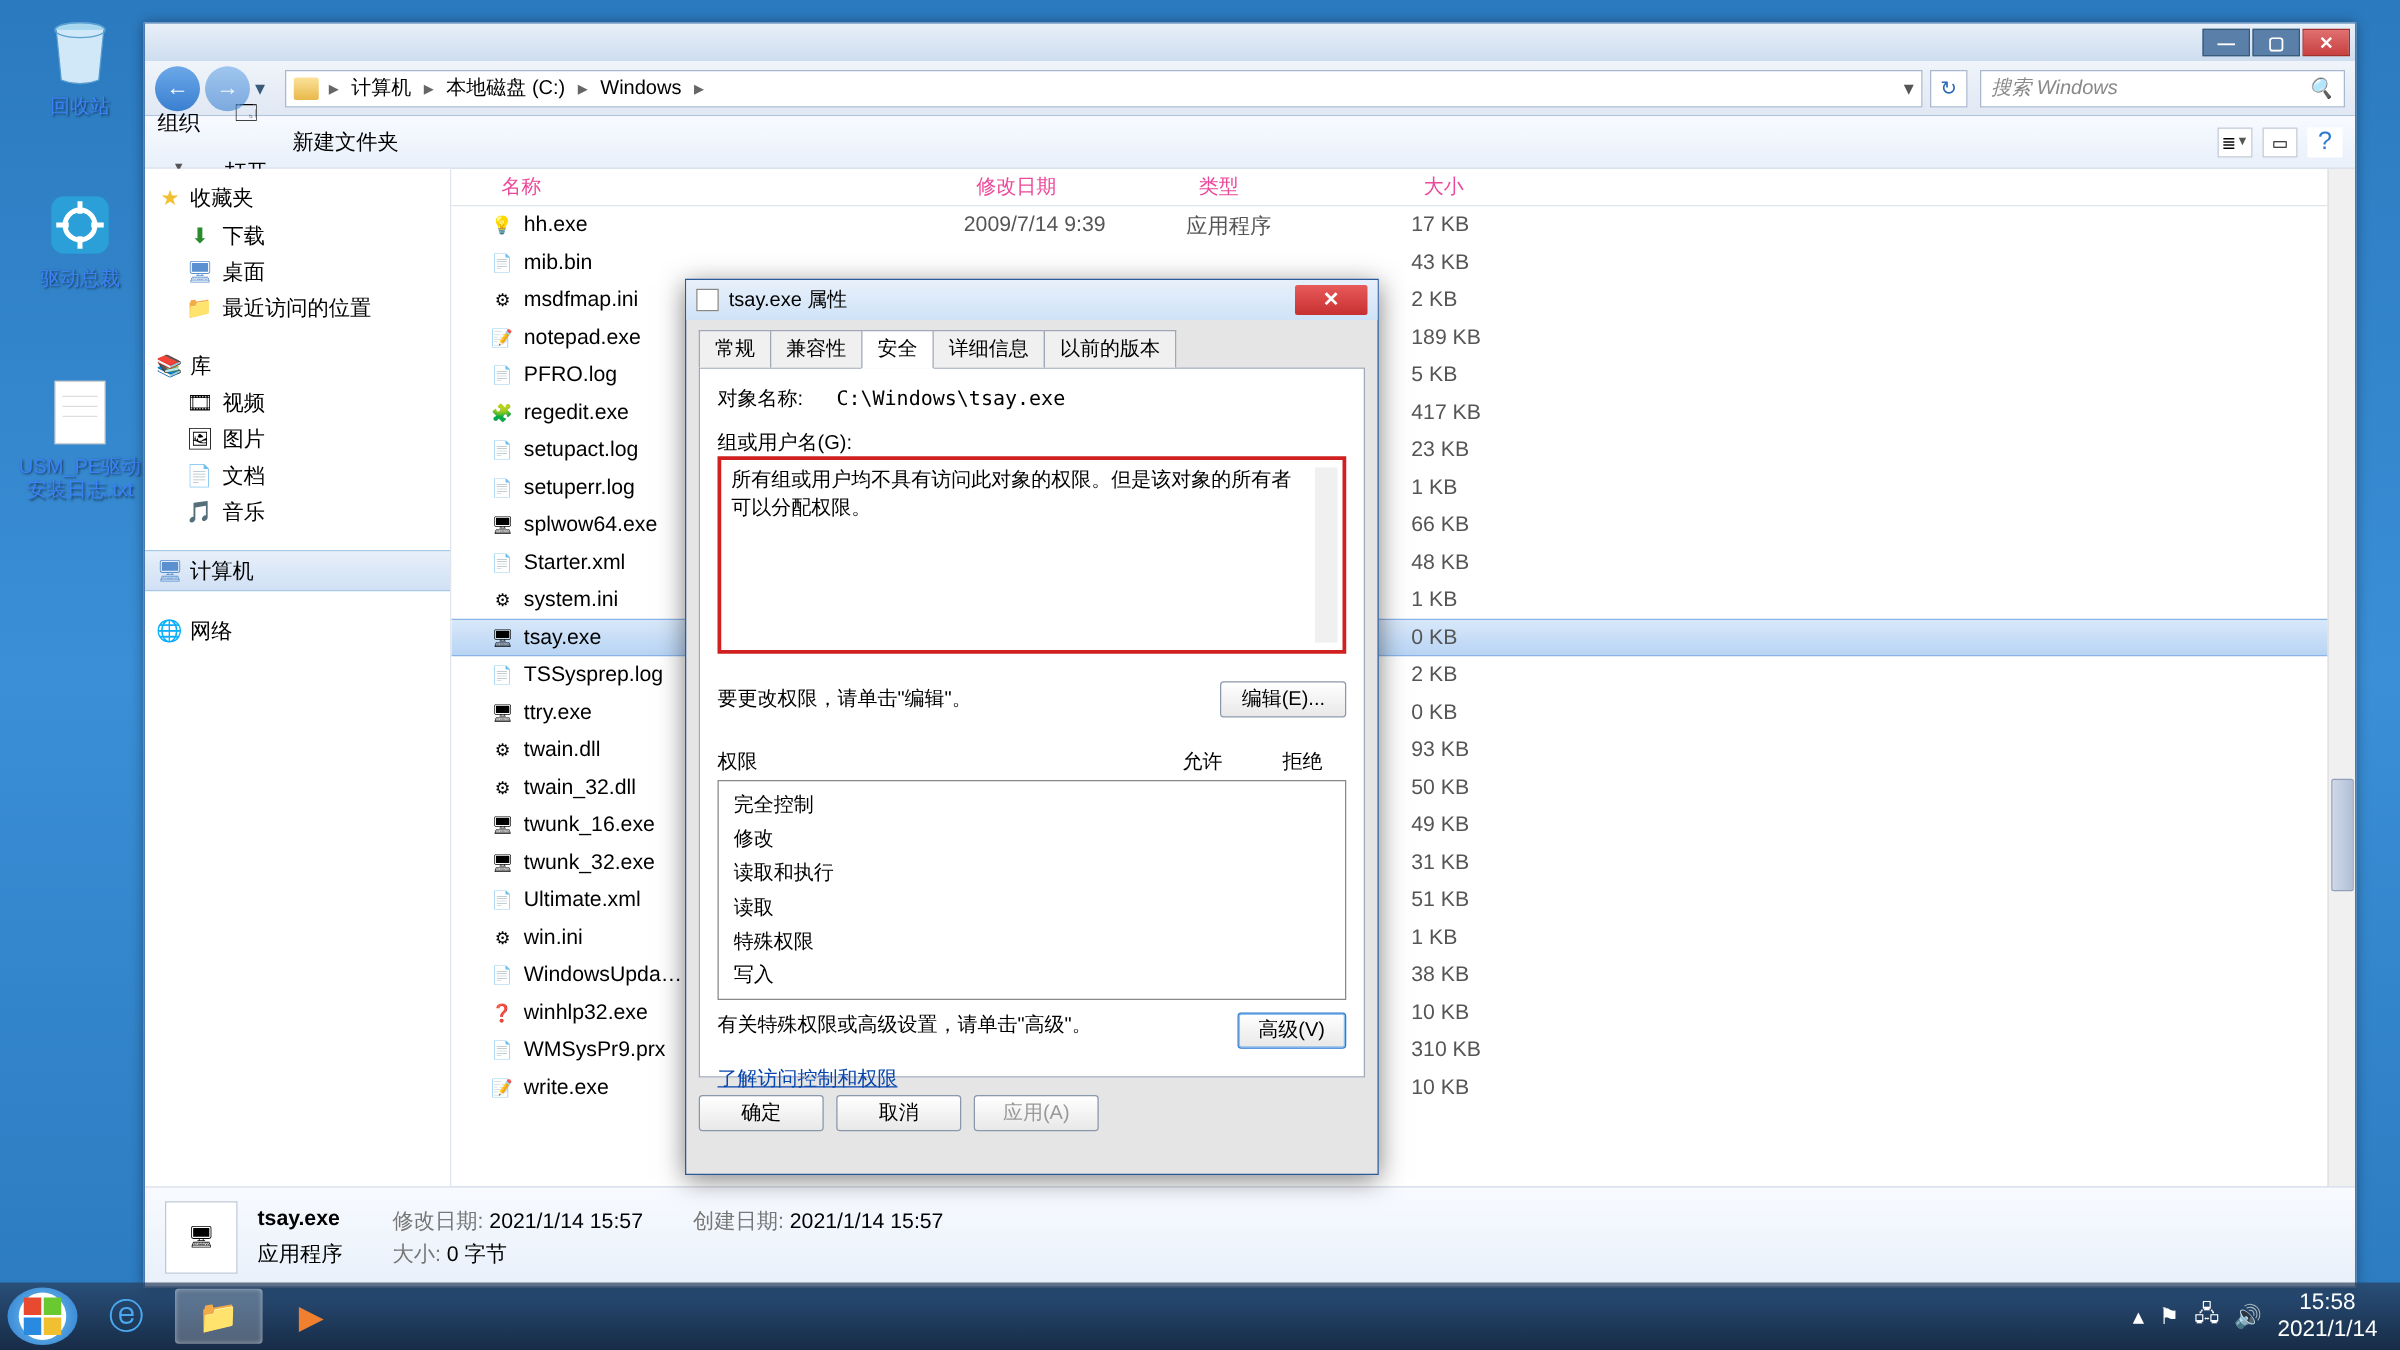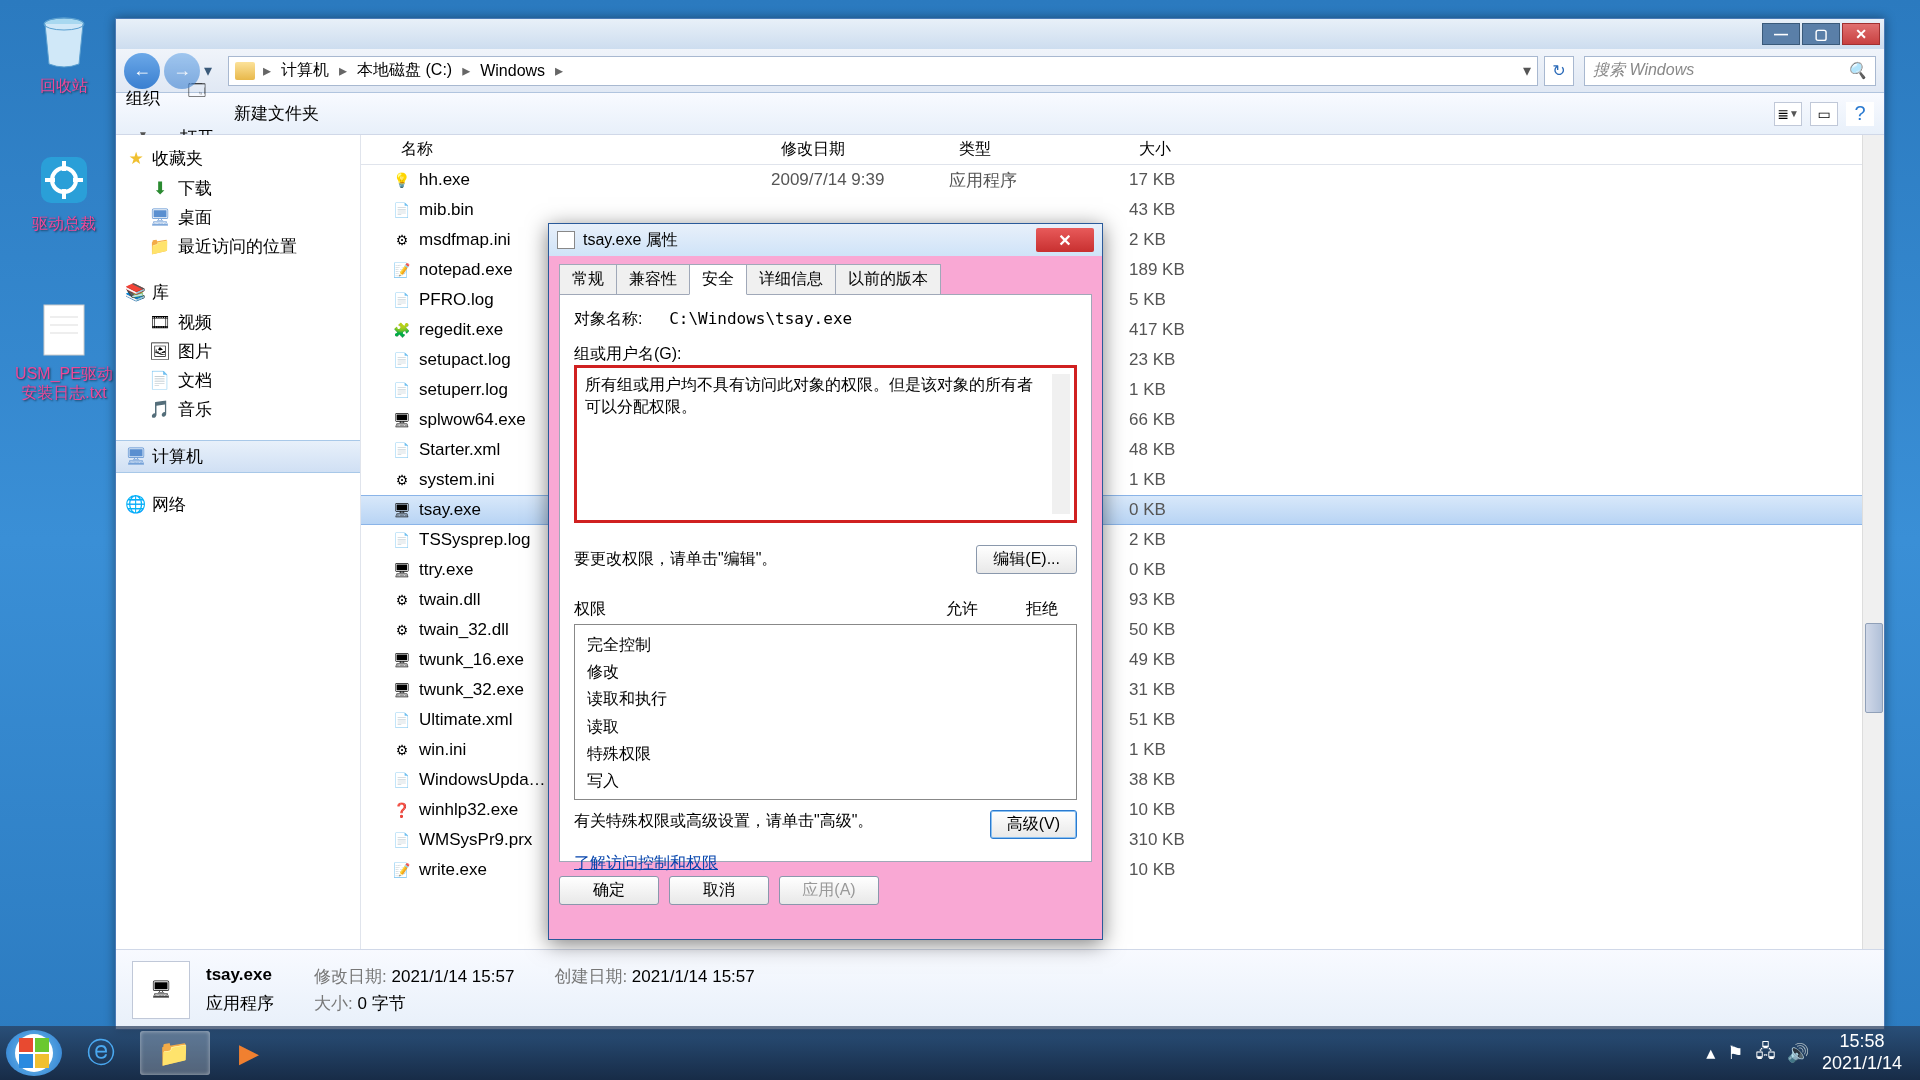--- a/index.html
+++ b/index.html
@@ -1,19 +1,19 @@
 <!DOCTYPE html>
 <html><head>
 <meta charset="utf-8">
 <style>
 * { box-sizing: border-box; margin: 0; padding: 0; font-family: "Microsoft YaHei", "Segoe UI", Tahoma, sans-serif; }
 body { width: 1920px; height: 1080px; background: linear-gradient(to bottom, #2b7abf 0%, #3a8fd6 50%, #2b7abf 100%); overflow: hidden; position: relative; font-size: 16px; }
 
 
-.desktop-icon { position: absolute; width: 100px; text-align: center; color: #ec4899; font-size: 16px; text-shadow: 1px 1px 2px rgba(0,0,0,0.6); }
+.desktop-icon { position: absolute; width: 100px; text-align: center; color: #3b82f6; font-size: 16px; text-shadow: 1px 1px 2px rgba(0,0,0,0.6); }
 .desktop-icon .ic { width: 60px; height: 60px; margin: 0 auto 4px; display: flex; align-items: center; justify-content: center; }
 .desktop-icon .label { line-height: 1.2; }
 
 
 .explorer { position: absolute; left: 115px; top: 18px; width: 1770px; height: 1012px; background: #fff; border: 1px solid #4a7ab5; box-shadow: 0 0 10px rgba(0,0,0,0.4); }
 .titlebar { height: 30px; background: linear-gradient(to bottom, #e8f0f8, #cdddef); display: flex; justify-content: flex-end; align-items: center; padding-right: 4px; gap: 2px; }
 .titlebar .btn { width: 38px; height: 22px; display: flex; align-items: center; justify-content: center; font-size: 14px; font-weight: bold; color: #fff; background: #5a7fa8; border: 1px solid #3a5a7a; cursor: pointer; }
 .titlebar .btn.close { background: linear-gradient(to bottom, #e07070, #c84040); border-color: #a03030; }
 
 .navbar { height: 44px; background: linear-gradient(to bottom, #f0f4fa, #e0e8f4); border-bottom: 1px solid #b0c4de; display: flex; align-items: center; padding: 0 8px; gap: 4px; }
@@ -37,39 +37,39 @@
 .sidebar { width: 245px; background: #fff; border-right: 1px solid #e0e4ec; padding: 8px 0; overflow: hidden; }
 .sidegroup { margin-bottom: 16px; }
 .sidehdr { display: flex; align-items: center; gap: 6px; padding: 4px 10px; font-size: 17px; cursor: pointer; }
 .sideitem { display: flex; align-items: center; gap: 8px; padding: 3px 10px 3px 34px; font-size: 17px; cursor: pointer; }
 .sidehdr.sel, .sideitem.sel { background: linear-gradient(to bottom, #e8f0fa, #d0e0f4); border: 1px solid #a8c8e8; border-left: none; border-right: none; }
 .sic { width: 20px; height: 18px; display: inline-flex; align-items: center; justify-content: center; }
 .star { color: #f0c030; } .darr { color: #2a8a30; } .mon { color: #5a8fd0; }
 
 .filelist { flex: 1; position: relative; overflow: hidden; }
 .colhdr { display: flex; height: 30px; border-bottom: 1px solid #e0e4ec; font-size: 16px; align-items: center; padding-left: 30px; }
-.colhdr > div { padding: 0 10px; color: #000000; }
+.colhdr > div { padding: 0 10px; color: #ec4899; }
 .rows { overflow-y: auto; height: calc(100% - 30px); }
 .row { display: flex; align-items: center; height: 30px; padding-left: 30px; font-size: 17px; }
 .row.sel { background: linear-gradient(to bottom, #d8e8fa, #b8d4f4); border: 1px solid #8ab4e8; border-left: none; border-right: none; }
 .row .fic { width: 22px; height: 20px; display: inline-flex; align-items: center; justify-content: center; margin-right: 6px; font-size: 14px; }
 .c-name { width: 380px; display: flex; align-items: center; }
 .c-date { width: 178px; color: #555; }
 .c-type { width: 180px; color: #555; }
 .c-size { width: 100px; color: #555; }
 .vscroll { position: absolute; right: 0; top: 0; width: 22px; height: 100%; background: #f0f0f0; border-left: 1px solid #ddd; }
 .vscroll .thumb { position: absolute; width: 18px; left: 2px; top: 60%; height: 90px; background: linear-gradient(to right, #d0d8e8, #b0c0d8); border: 1px solid #90a0b8; border-radius: 2px; }
 
 .details { height: 80px; background: linear-gradient(to bottom, #f8faff, #e8f0fa); border-top: 1px solid #d0d8e8; display: flex; align-items: center; padding: 8px 16px; gap: 16px; font-size: 17px; }
 .details .thumb-ic { width: 58px; height: 58px; border: 1px solid #c0c8d8; background: #fff; display: flex; align-items: center; justify-content: center; }
 .details .info { display: grid; grid-template-columns: auto auto auto auto; gap: 4px 40px; }
 .details .lbl { color: #777; }
 
 
-.propdlg { position: absolute; left: 548px; top: 223px; width: 555px; height: 717px; background: #f9a8d4; border: 1px solid #2a5a9a; box-shadow: 0 4px 20px rgba(0,0,0,0.5); }
+.propdlg { position: absolute; left: 548px; top: 223px; width: 555px; height: 717px; background: #e5e5e5; border: 1px solid #2a5a9a; box-shadow: 0 4px 20px rgba(0,0,0,0.5); }
 .propdlg .dlgtitle { height: 32px; display: flex; align-items: center; padding: 0 8px; font-size: 16px; background: linear-gradient(to bottom, #e8f0fa, #cfe3f8); }
 .propdlg .dlgtitle .tic { width: 18px; height: 18px; background: #fff; border: 1px solid #888; margin-right: 8px; }
 .propdlg .dlgtitle .dclose { margin-left: auto; width: 58px; height: 24px; background: linear-gradient(to bottom, #e85a5a, #c83030); color: #fff; display: flex; align-items: center; justify-content: center; font-weight: bold; cursor: pointer; border-radius: 2px; }
 .propdlg .tabbar { display: flex; padding: 8px 10px 0; gap: 0; font-size: 16px; }
 .propdlg .tab { padding: 4px 12px; background: #f0f0f0; border: 1px solid #a0a8b8; border-bottom: none; cursor: pointer; margin-right: -1px; }
 .propdlg .tab.active { background: #fff; position: relative; z-index: 2; border-bottom: 1px solid #fff; margin-bottom: -1px; }
 .propdlg .tabbody { background: #fff; margin: 0 10px 10px; border: 1px solid #a0a8b8; padding: 14px 14px; height: 568px; font-size: 16px; }
 .propdlg .field { margin-bottom: 14px; }
 .propdlg .grpbox { border: 3px solid #d02020; height: 158px; margin-bottom: 22px; padding: 6px 8px; position: relative; }
 .propdlg .grpbox .gsc { position: absolute; right: 4px; top: 6px; bottom: 6px; width: 18px; background: #f0f0f0; }

